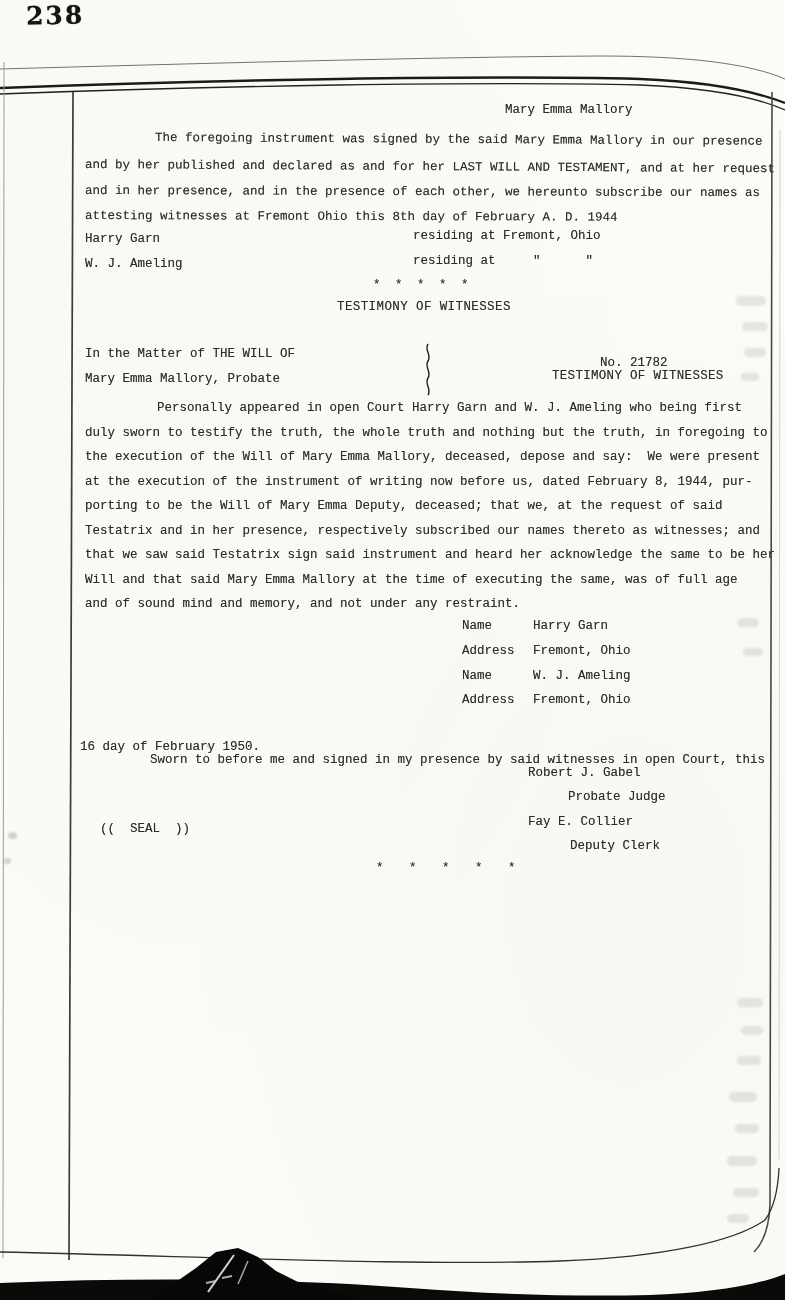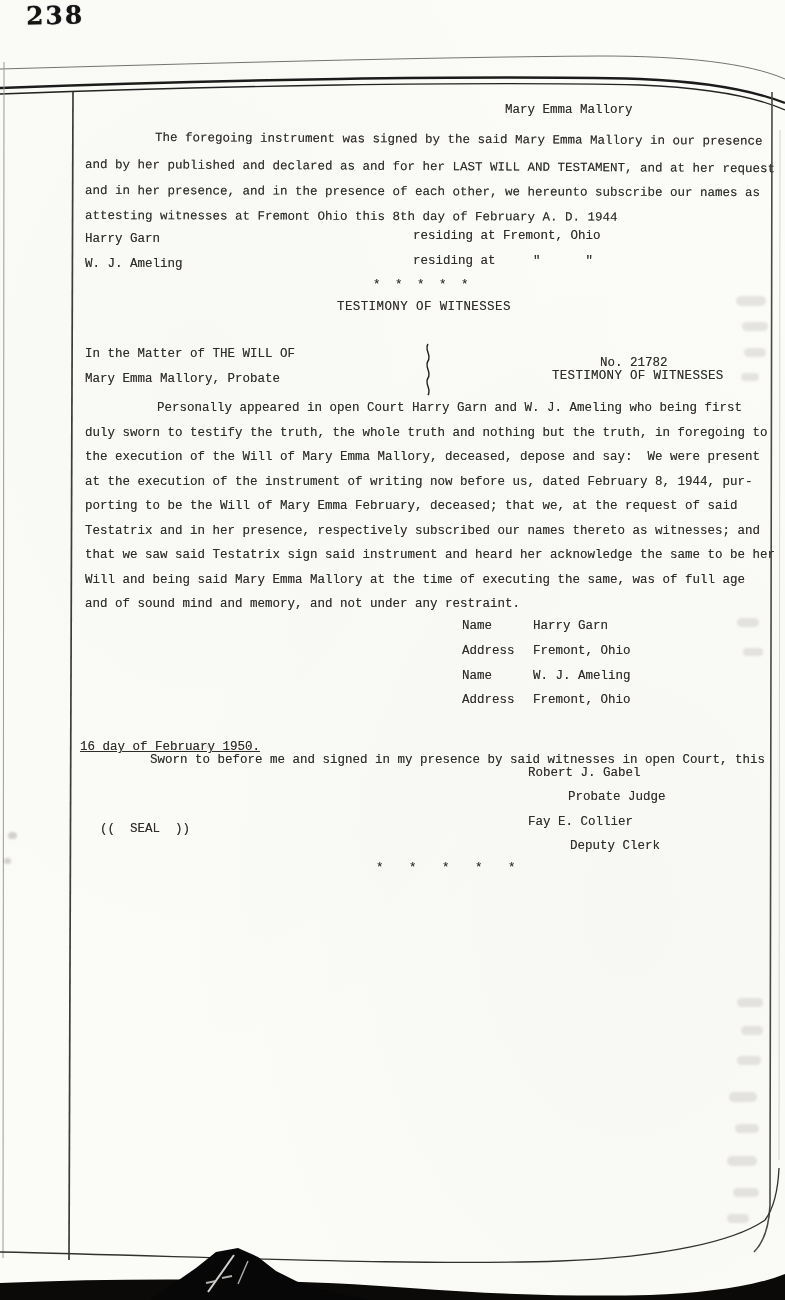--- a/index.html
+++ b/index.html
@@ -108,24 +108,24 @@
     </svg>
     <div class="tw" style="left:572px;top:355px;margin-left:28px;">No. 21782</div>
     <div class="tw" style="left:552px;top:368px;letter-spacing:0.3px;">TESTIMONY OF WITNESSES</div>
   </div>
 
   <div>
     <div class="tw" style="left:157px;top:400px;">Personally appeared in open Court Harry Garn and W. J. Ameling who being first</div>
     <div class="tw" style="left:85px;top:425px;">duly sworn to testify the truth, the whole truth and nothing but the truth, in foregoing to</div>
     <div class="tw" style="left:85px;top:449px;">the execution of the Will of Mary Emma Mallory, deceased, depose and say:  We were present</div>
     <div class="tw" style="left:85px;top:474px;">at the execution of the instrument of writing now before us, dated February 8, 1944, pur-</div>
-    <div class="tw" style="left:85px;top:498px;">porting to be the Will of Mary Emma February, deceased; that we, at the request of said</div>
+    <div class="tw" style="left:85px;top:498px;">porting to be the Will of Mary Emma Deputy, deceased; that we, at the request of said</div>
     <div class="tw" style="left:85px;top:523px;">Testatrix and in her presence, respectively subscribed our names thereto as witnesses; and</div>
     <div class="tw" style="left:85px;top:547px;">that we saw said Testatrix sign said instrument and heard her acknowledge the same to be her</div>
-    <div class="tw" style="left:85px;top:572px;">Will and being said Mary Emma Mallory at the time of executing the same, was of full age</div>
+    <div class="tw" style="left:85px;top:572px;">Will and that said Mary Emma Mallory at the time of executing the same, was of full age</div>
     <div class="tw" style="left:85px;top:596px;">and of sound mind and memory, and not under any restraint.</div>
   </div>
 
   <div>
     <div class="tw" style="left:462px;top:618px;">Name</div>
     <div class="tw" style="left:533px;top:618px;">Harry Garn</div>
   </div>
   <div>
     <div class="tw" style="left:462px;top:643px;">Address</div>
     <div class="tw" style="left:533px;top:643px;">Fremont, Ohio</div>
@@ -134,21 +134,21 @@
     <div class="tw" style="left:462px;top:668px;">Name</div>
     <div class="tw" style="left:533px;top:668px;">W. J. Ameling</div>
   </div>
   <div>
     <div class="tw" style="left:462px;top:692px;">Address</div>
     <div class="tw" style="left:533px;top:692px;">Fremont, Ohio</div>
   </div>
 
   <div>
     <div class="tw" style="left:150px;top:735px;margin-top:17px;">Sworn to before me and signed in my presence by said witnesses in open Court, this</div>
-    <div class="tw" style="left:80px;top:739px;text-decoration:underline;">16 day of February 1950.</div>
+    <div class="tw" style="left:80px;top:739px;">16 day of February 1950.</div>
   </div>
 
   <div class="tw" style="left:528px;top:765px;">Robert J. Gabel</div>
   <div class="tw" style="left:568px;top:789px;">Probate Judge</div>
   <div class="tw" style="left:528px;top:814px;">Fay E. Collier</div>
   <div class="tw" style="left:570px;top:838px;">Deputy Clerk</div>
 
   <div class="tw" style="left:100px;top:821px;">((  SEAL  ))</div>
 
   <div class="tw sep" style="left:376px;top:860px;">*  *  *  *  *</div>

